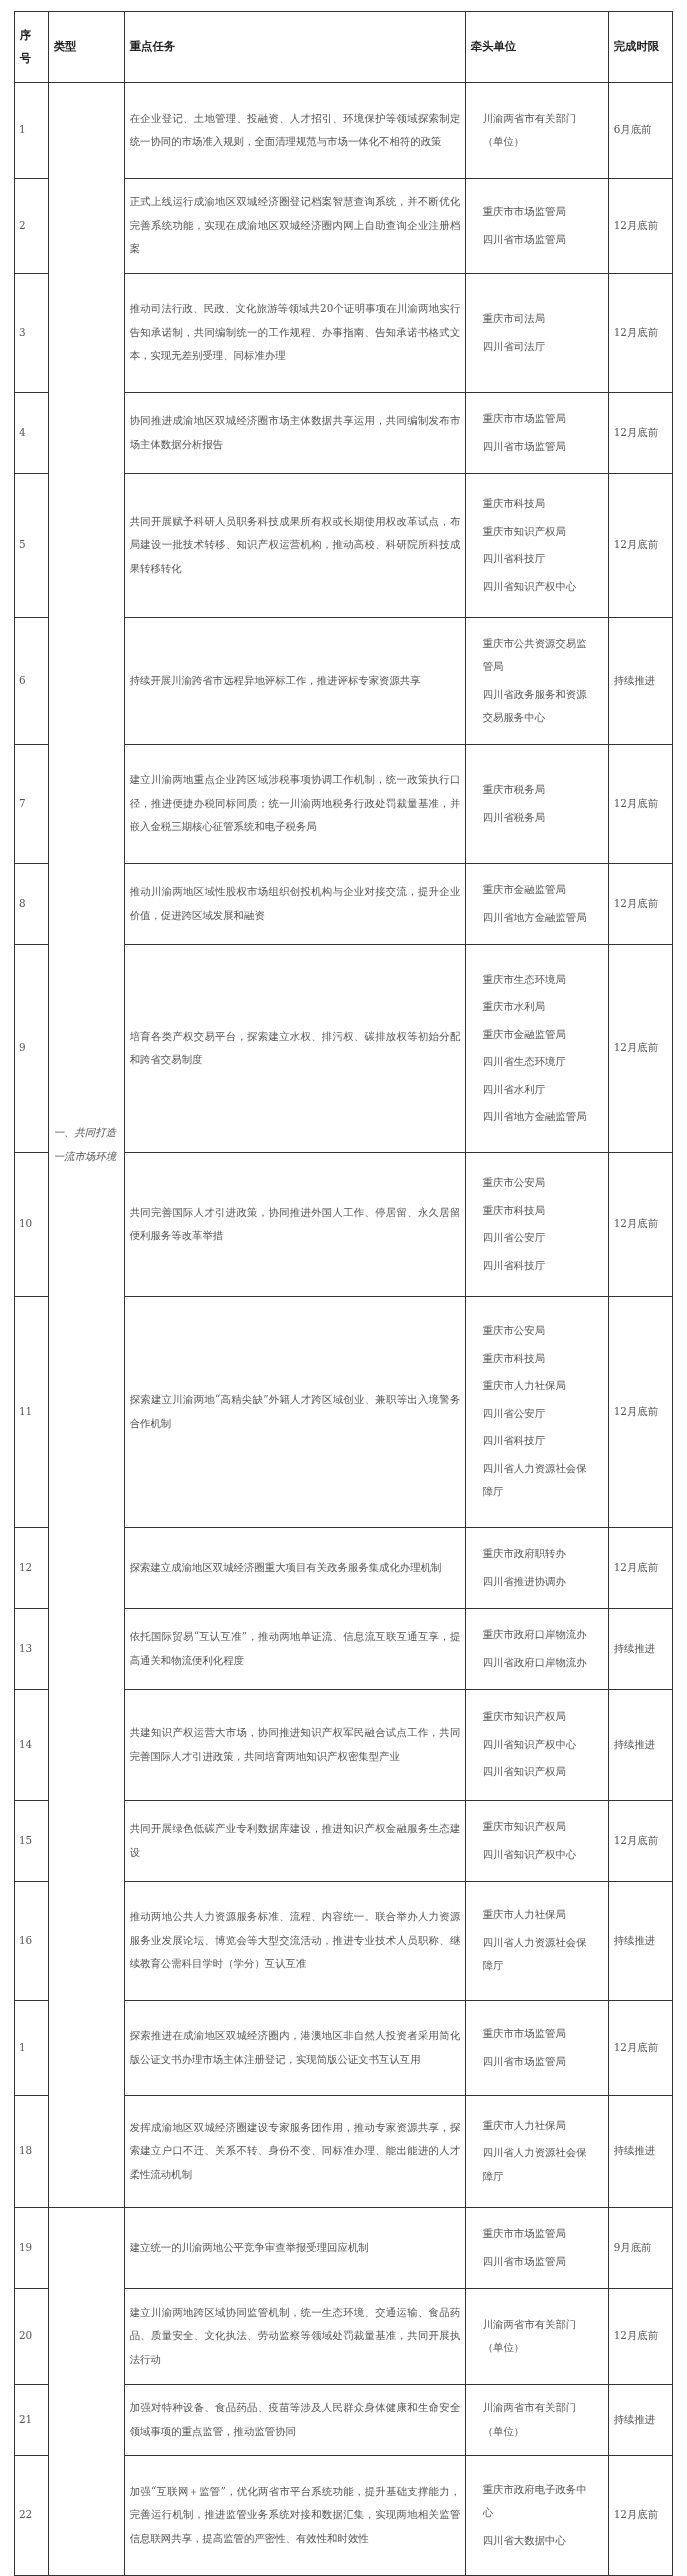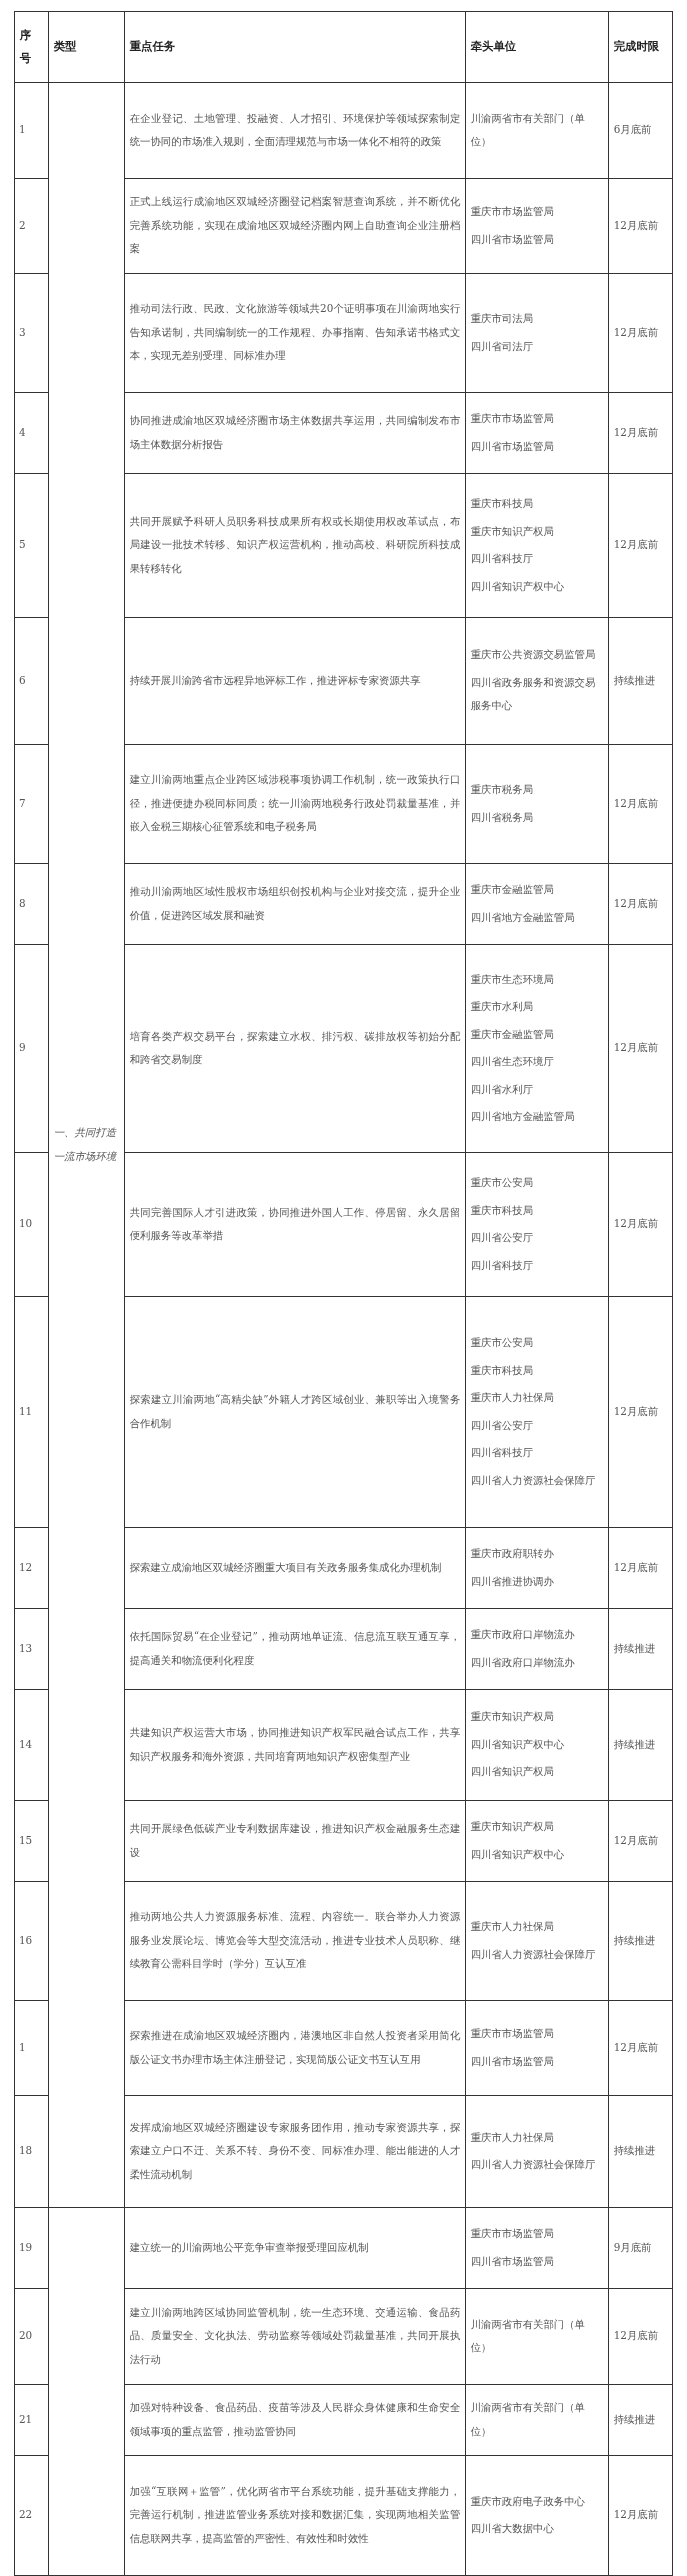--- a/index.html
+++ b/index.html
@@ -6,21 +6,21 @@
   body { width:687px; height:2576px; overflow:hidden; position:relative;
          font-family:"DejaVu Serif","Liberation Serif",serif; color:#555; }
   table { position:absolute; left:14px; top:10.7px; width:659px;
           border-collapse:collapse; table-layout:fixed; }
   td, th { border:1px solid #333; vertical-align:middle; text-align:left;
            padding:0 4.7px; font-size:10.4px; line-height:23.5px; }
   th { font-weight:bold; color:#222; height:70px; font-size:11.4px; }
   col.c0{width:34px} col.c1{width:76px} col.c2{width:341px} col.c3{width:143px} col.c4{width:64px}
   td.num { padding:0 4px; }
   td.task { text-align:justify;margin-top:8px; }
-  .unit { display:block; line-height:23.5px; margin:4px 0; }
+  .unit { display:block; line-height:23.5px; margin:4px 12px; }
   td.lead { padding:2.7px 4.7px; }
   td.type { line-height:23.5px; }
   .hdr-num { display:block; line-height:23px; }
 </style>
 </head>
 <body>
 
 <table>
   <colgroup>
       <col class="c0">
@@ -157,30 +157,30 @@
         <td class="num">12</td>
         <td class="task">探索建立成渝地区双城经济圈重大项目有关政务服务集成化办理机制</td>
         <td class="lead">
           <span class="unit">重庆市政府职转办</span>
           <span class="unit">四川省推进协调办</span>
         </td>
         <td class="deadline">12月底前</td>
       </tr>
       <tr style="height: 81px;">
         <td class="num">13</td>
-        <td class="task">依托国际贸易“在企业登记”，推动两地单证流、信息流互联互通互享，提高通关和物流便利化程度</td>
+        <td class="task">依托国际贸易“互认互准”，推动两地单证流、信息流互联互通互享，提高通关和物流便利化程度</td>
         <td class="lead">
           <span class="unit">重庆市政府口岸物流办</span>
           <span class="unit">四川省政府口岸物流办</span>
         </td>
         <td class="deadline">持续推进</td>
       </tr>
       <tr style="height: 111px;">
         <td class="num">14</td>
-        <td class="task">共建知识产权运营大市场，协同推进知识产权军民融合试点工作，共享知识产权服务和海外资源，共同培育两地知识产权密集型产业</td>
+        <td class="task">共建知识产权运营大市场，协同推进知识产权军民融合试点工作，共同完善国际人才引进政策，共同培育两地知识产权密集型产业</td>
         <td class="lead">
           <span class="unit">重庆市知识产权局</span>
           <span class="unit">四川省知识产权中心</span>
           <span class="unit">四川省知识产权局</span>
         </td>
         <td class="deadline">持续推进</td>
       </tr>
       <tr style="height: 81px;">
         <td class="num">15</td>
         <td class="task">共同开展绿色低碳产业专利数据库建设，推进知识产权金融服务生态建设</td>

